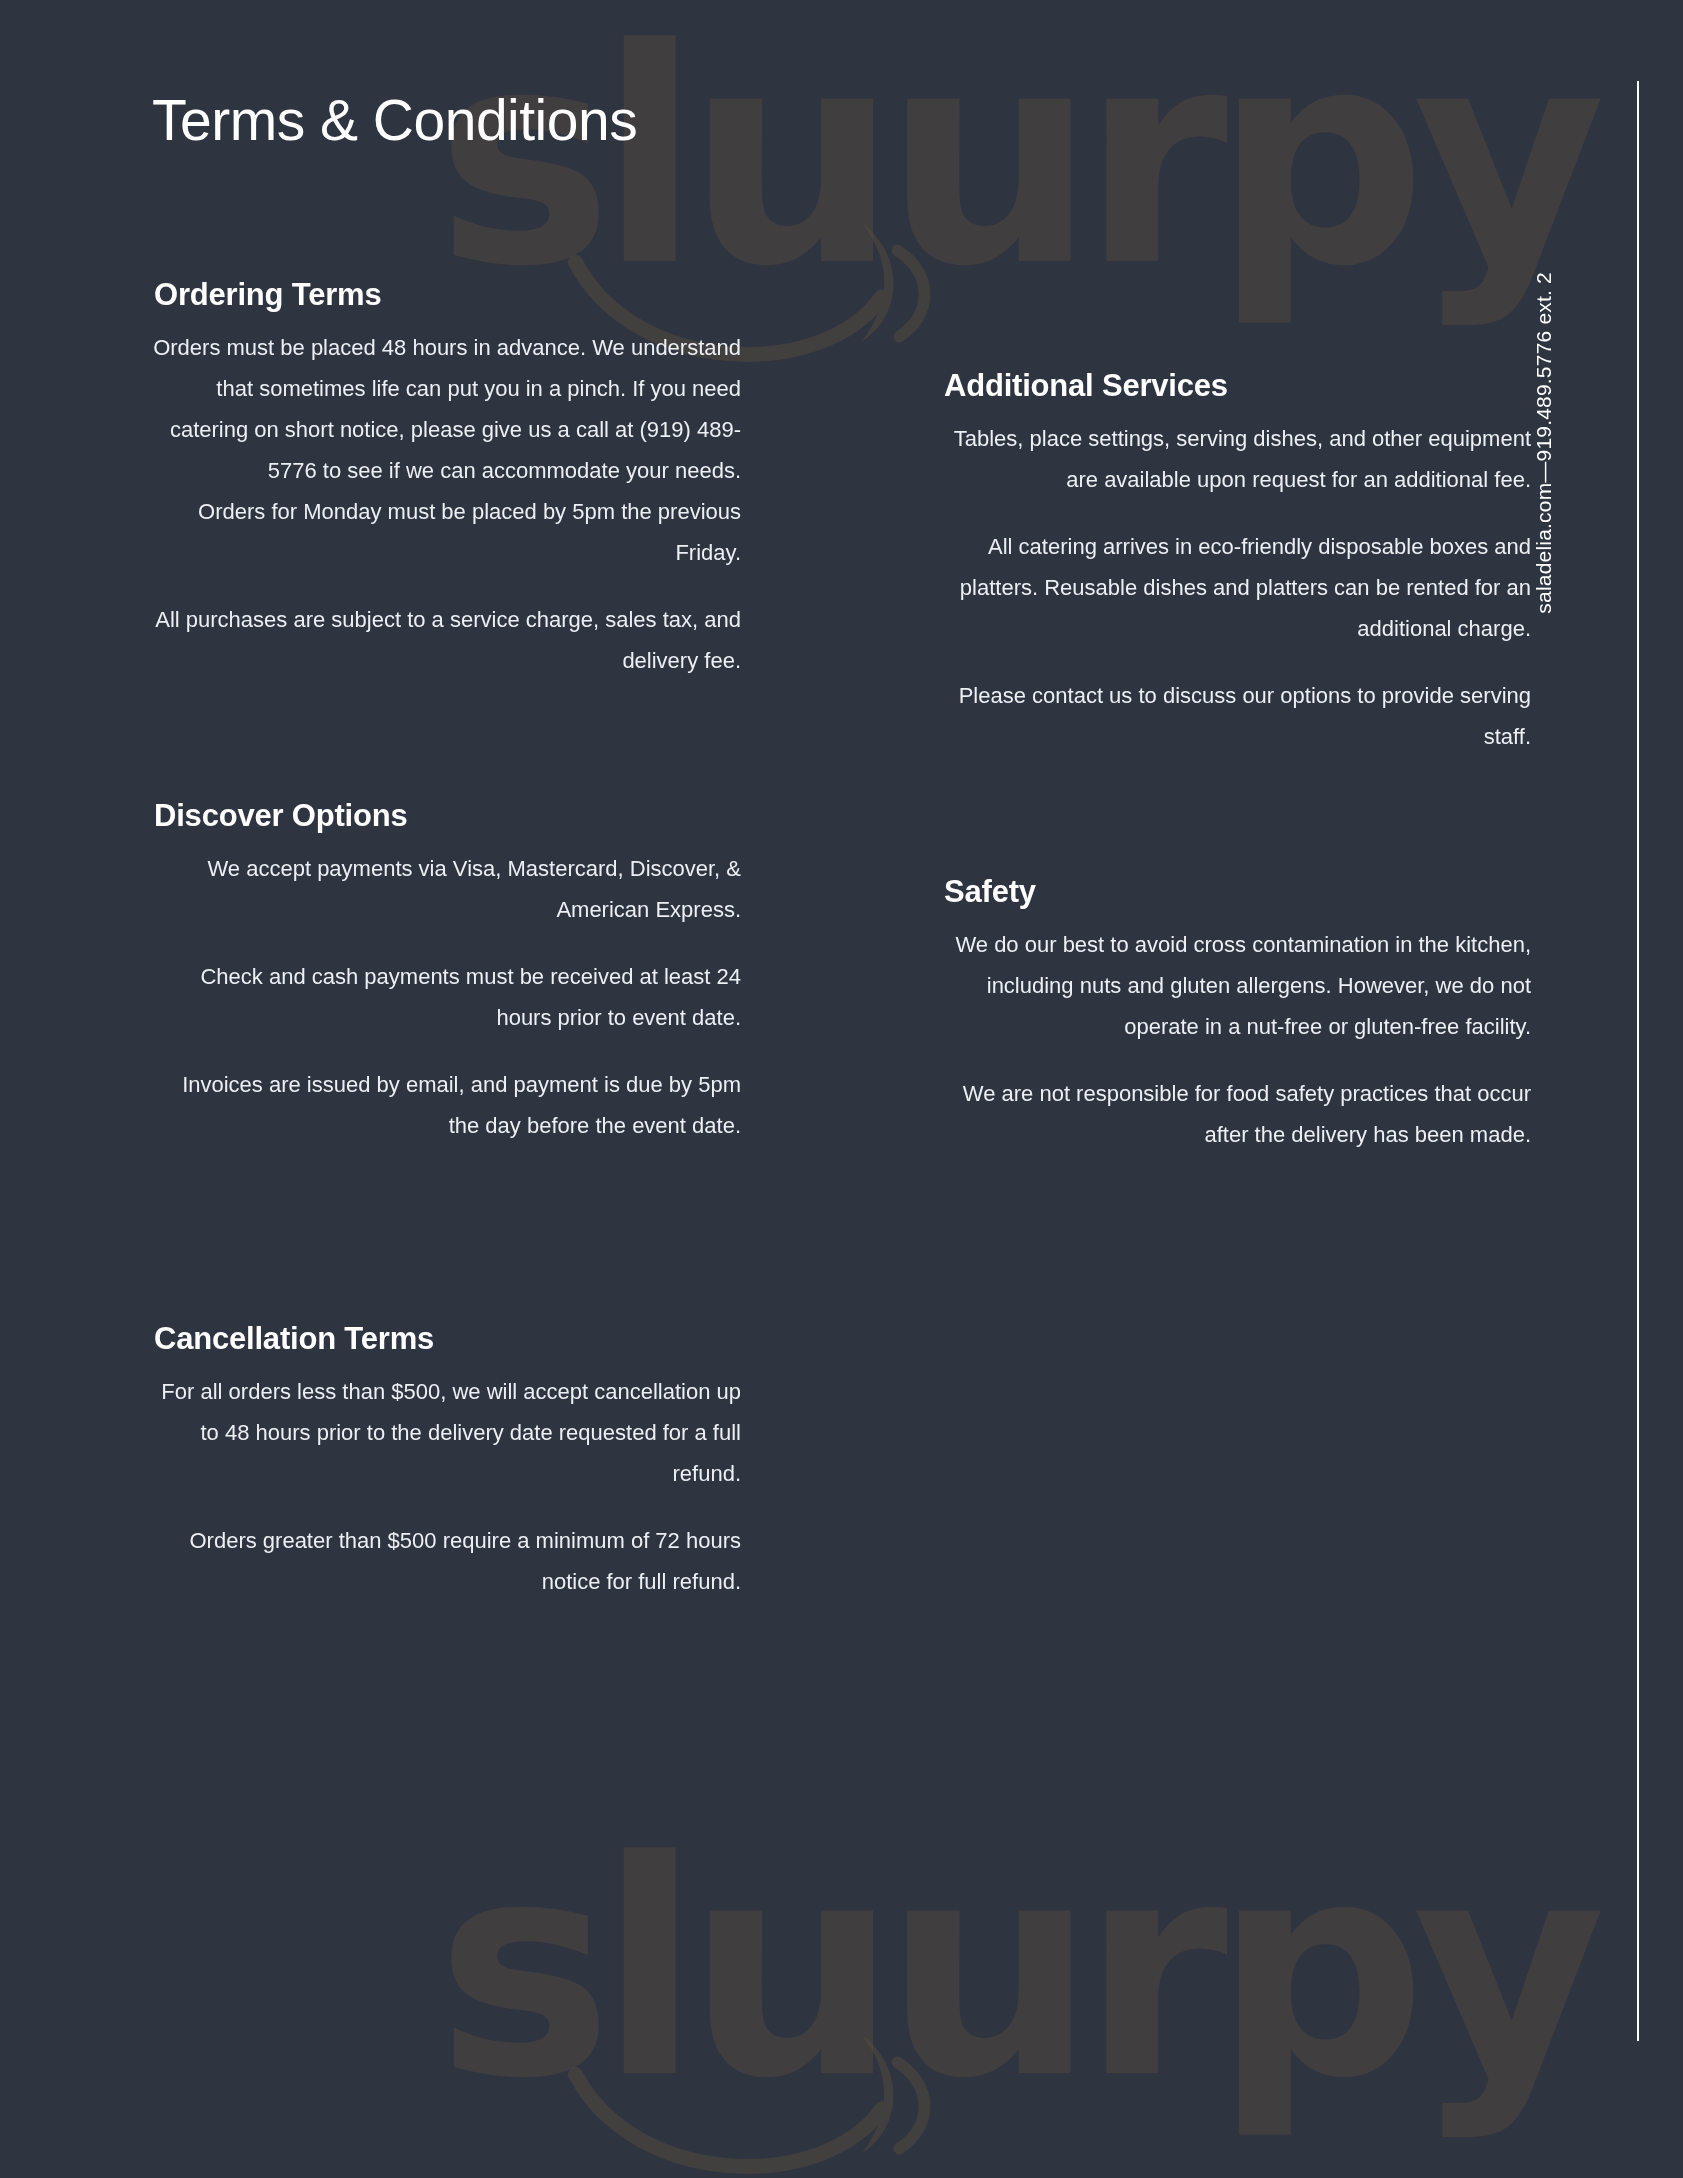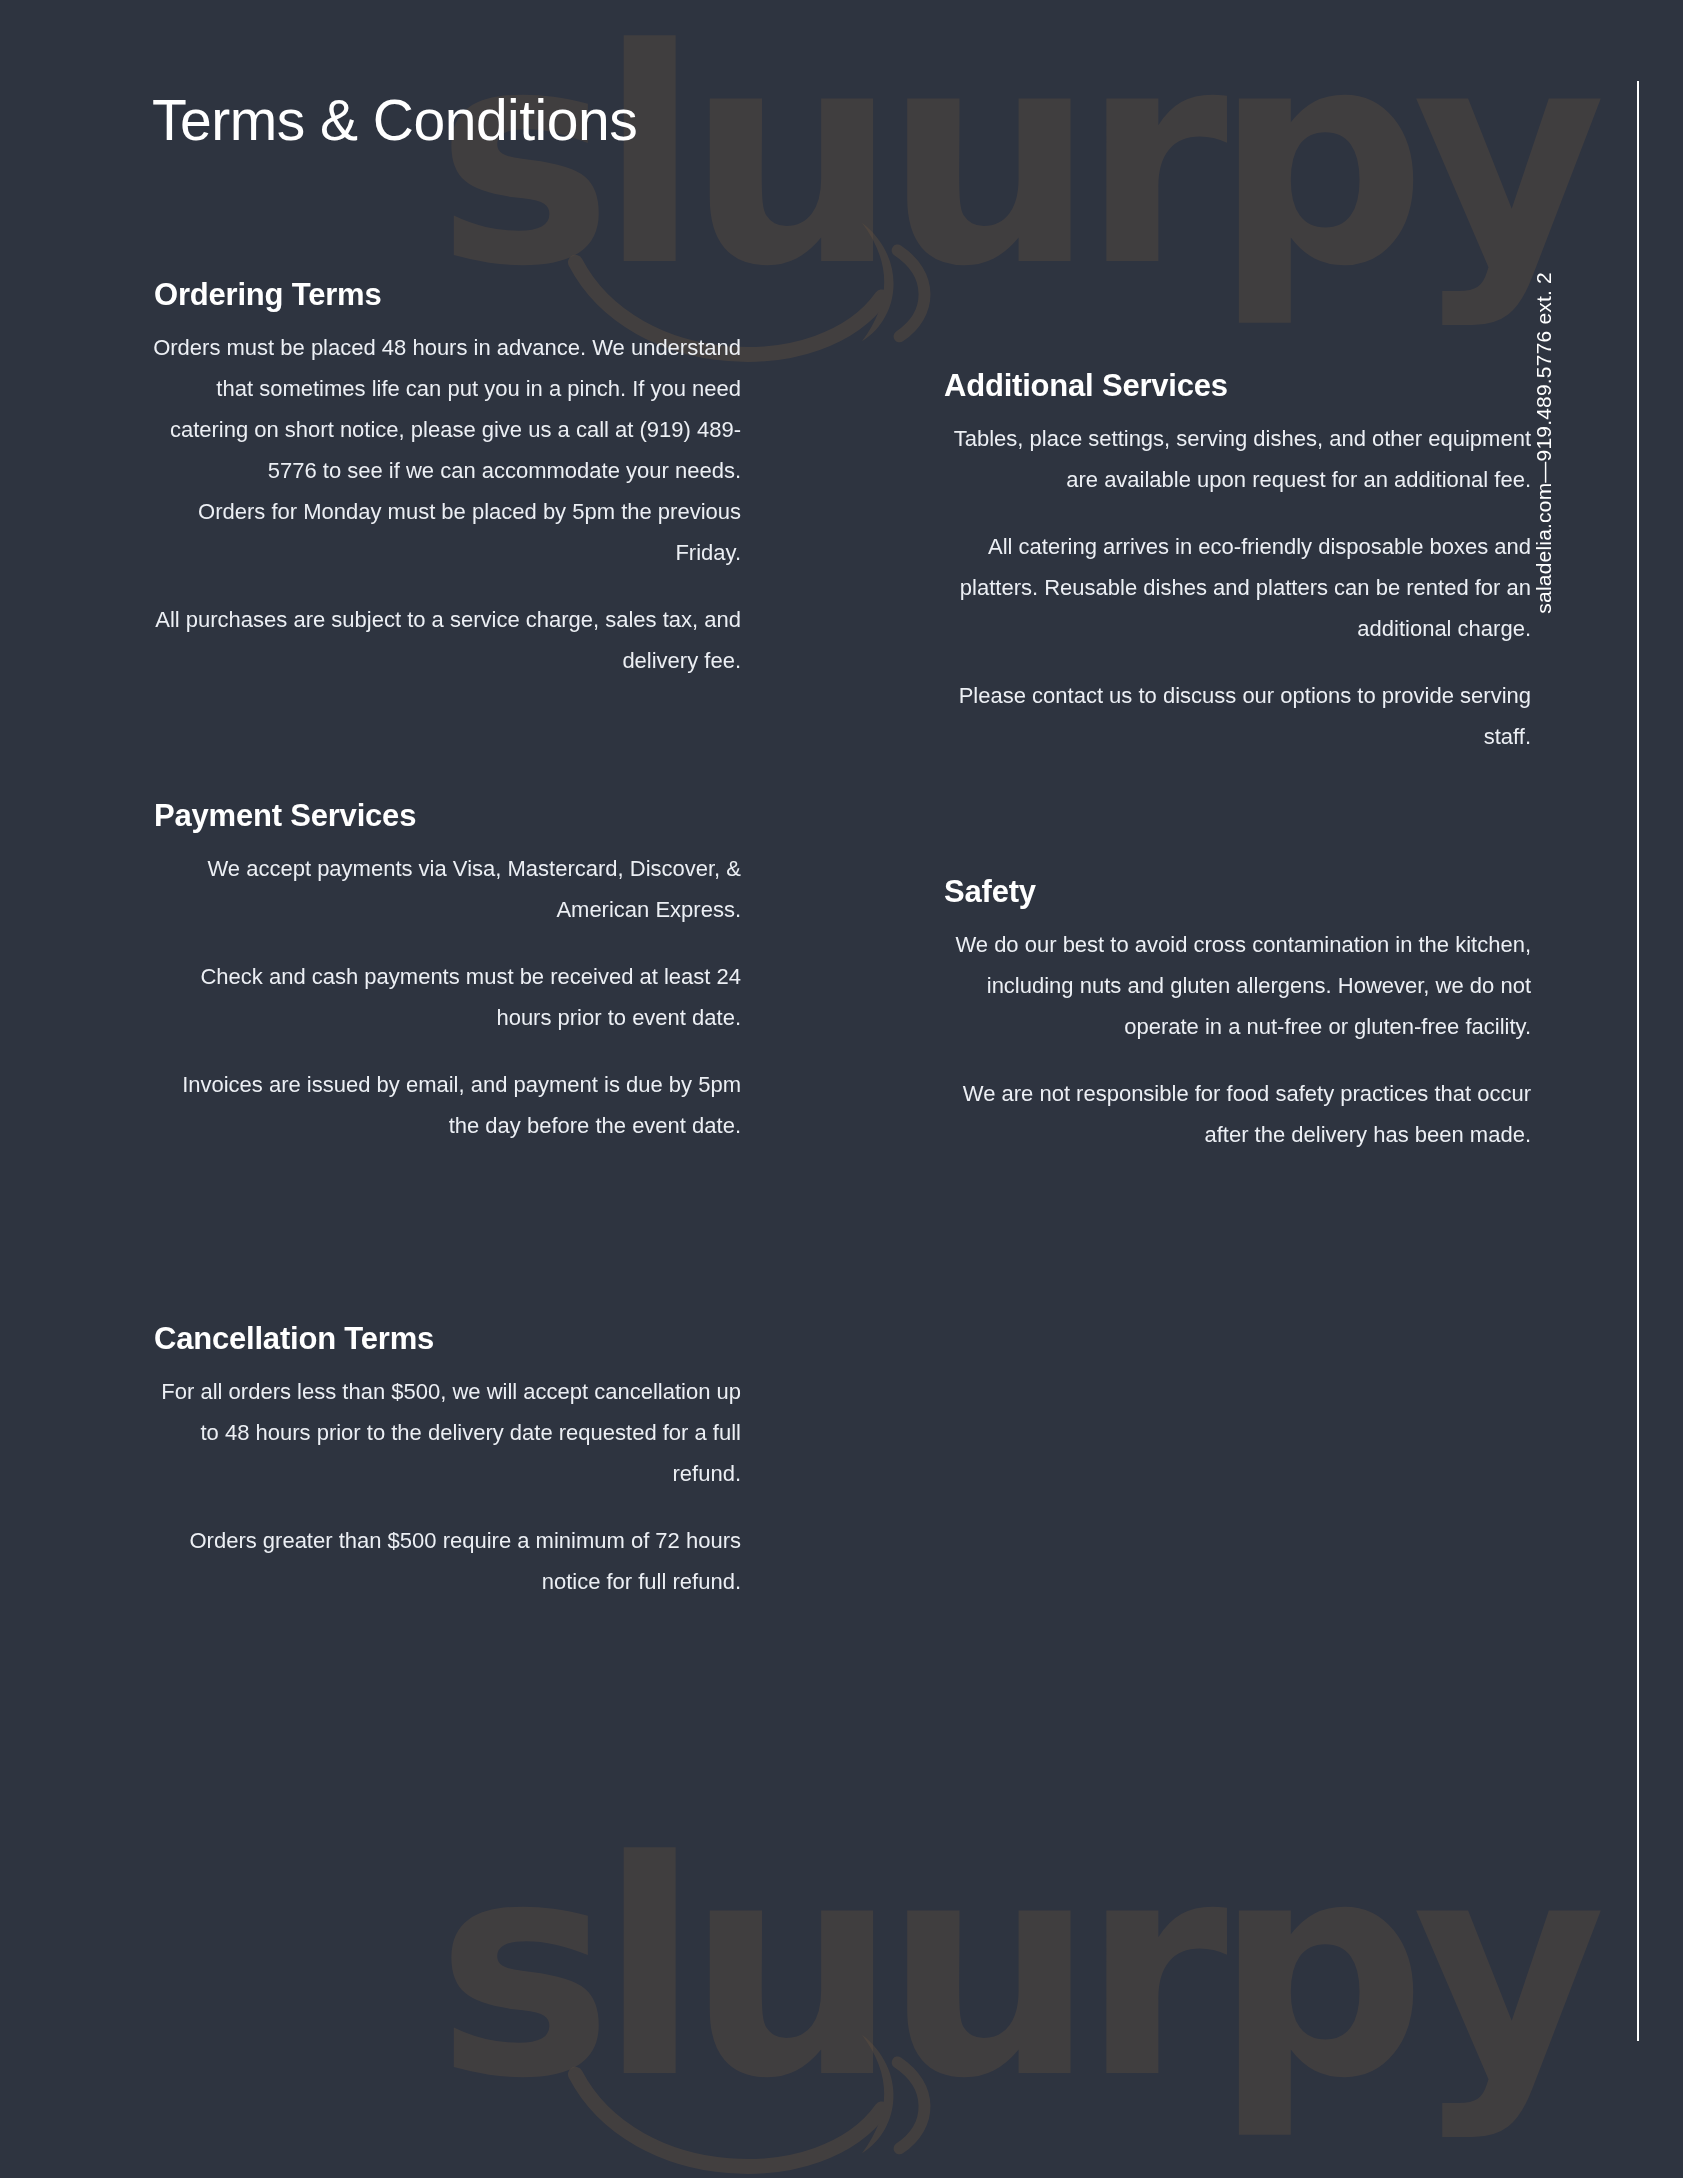--- a/index.html
+++ b/index.html
@@ -171,21 +171,21 @@
       <div class="section">
         <h2 class="section-title">Ordering Terms</h2>
         <p class="para tight">Orders must be placed 48 hours in advance. We understand that sometimes life can put you in a pinch. If you need catering on short notice, please give us a call at (919) 489-5776 to see if we can accommodate your needs.</p>
         <p class="para">Orders for Monday must be placed by 5pm the previous Friday.</p>
         <p class="para">All purchases are subject to a service charge, sales tax, and delivery fee.</p>
       </div>
 
       <div class="gap-lg"></div>
 
       <div class="section">
-        <h2 class="section-title">Payment Services</h2>
+        <h2 class="section-title">Discover Options</h2>
         <p class="para">We accept payments via Visa, Mastercard, Discover, &amp; American Express.</p>
         <p class="para">Check and cash payments must be received at least 24 hours prior to event date.</p>
         <p class="para">Invoices are issued by email, and payment is due by 5pm the day before the event date.</p>
       </div>
 
       <div class="gap-xl"></div>
 
       <div class="section">
         <h2 class="section-title">Cancellation Terms</h2>
         <p class="para">For all orders less than $500, we will accept cancellation up to 48 hours prior to the delivery date requested for a full refund.</p>

